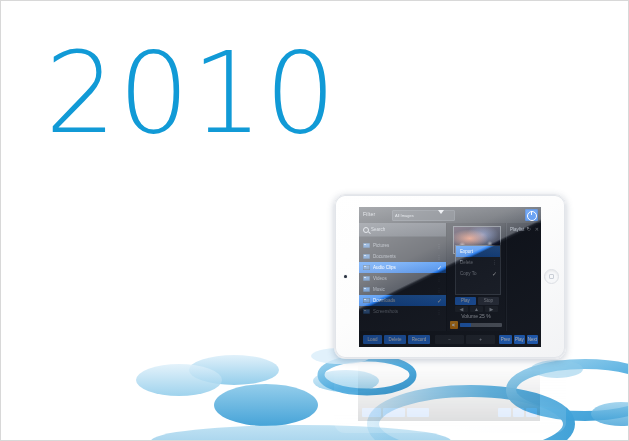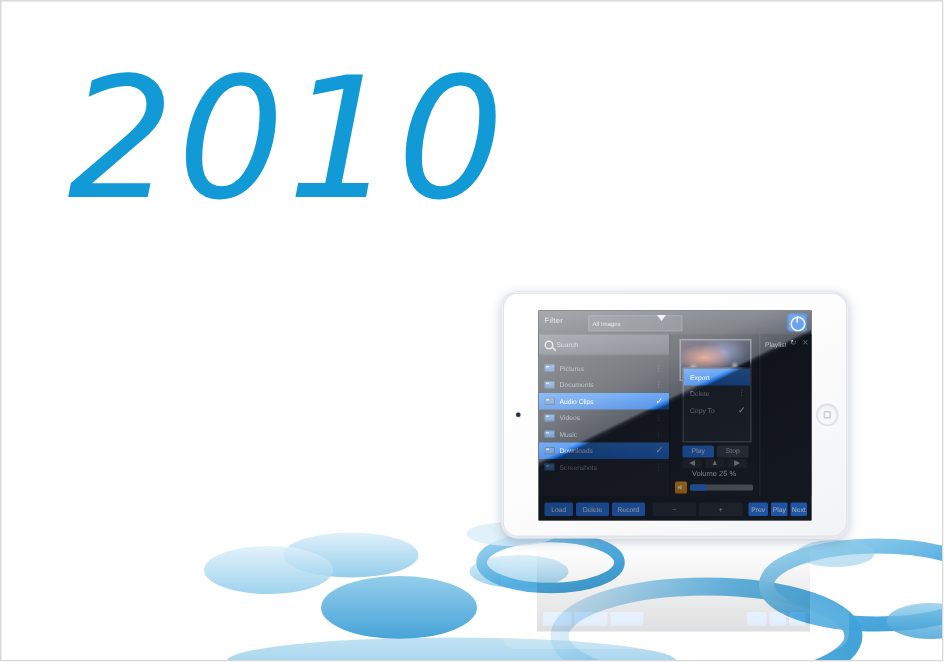--- a/index.html
+++ b/index.html
@@ -18,21 +18,20 @@
 
   
   #year{
     position:absolute;left:44px;top:36px;
     font-family:"DejaVu Sans","Liberation Sans",sans-serif;
     font-size:112px;line-height:112px;
     font-weight:300;
     letter-spacing:2px;
     color:#119ad6;
     user-select:none;
-    font-style:italic;
   }
 
   
   .bubbles{position:absolute;left:0;top:0;width:629px;height:441px;pointer-events:none;}
 
   
   #tablet-wrap{
     position:absolute;left:333px;top:193px;width:232px;height:165px;
   }
   #tablet{

